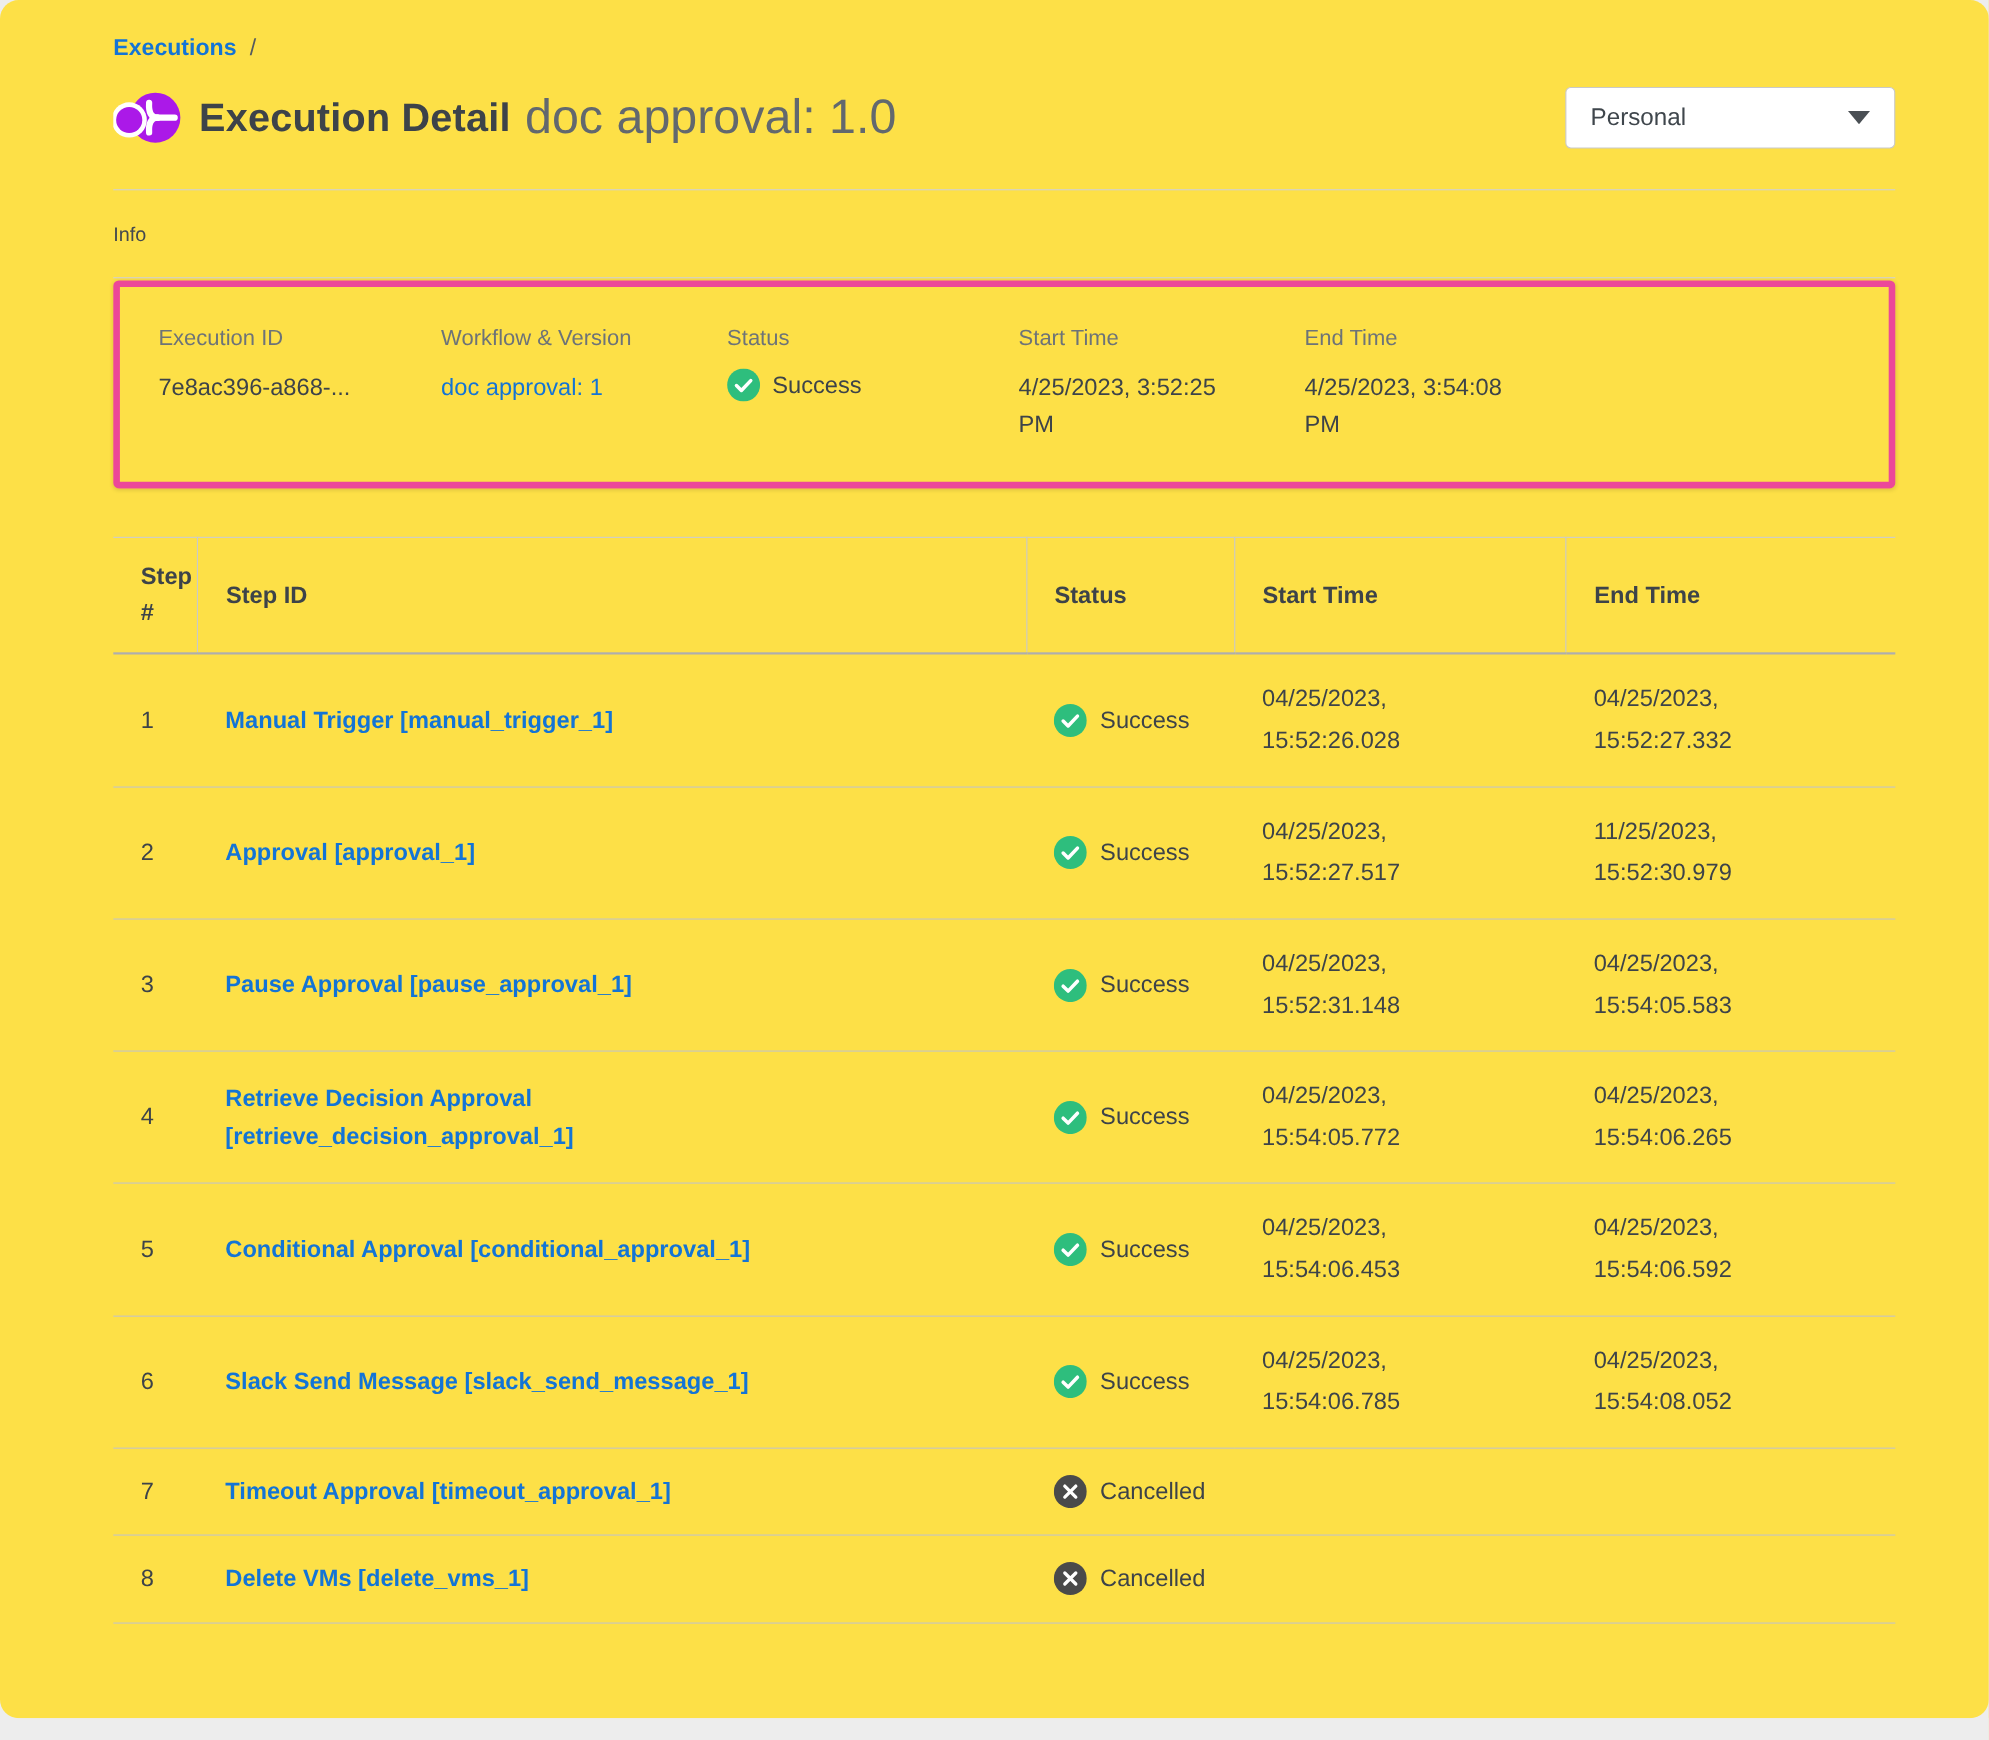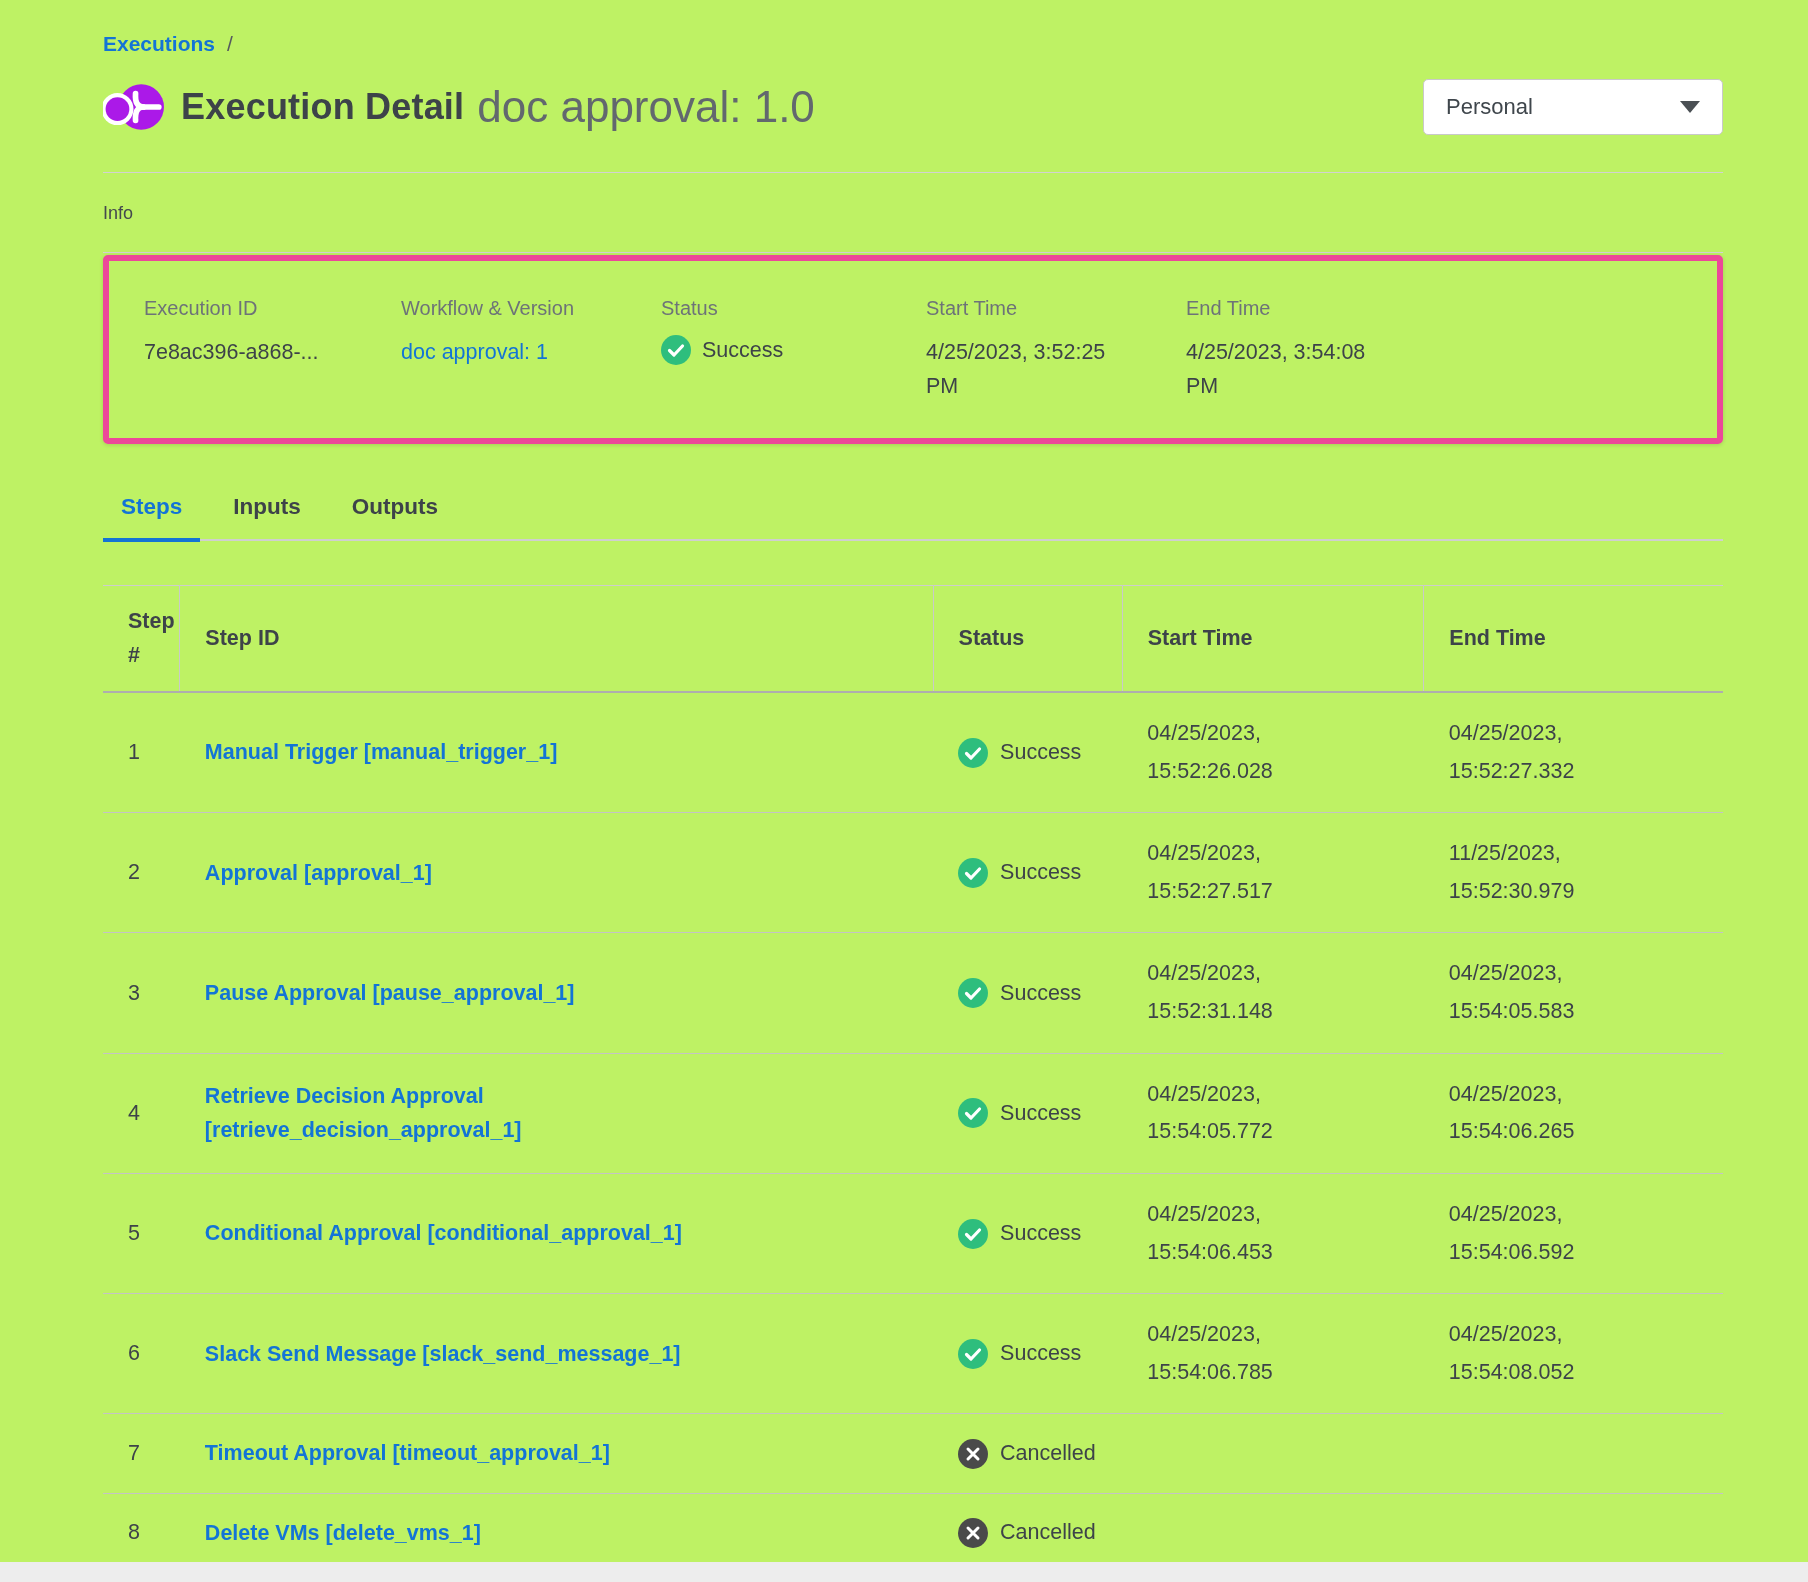--- a/index.html
+++ b/index.html
@@ -2,21 +2,21 @@
 <html><head>
 <meta charset="utf-8">
 <style>
   html, body { margin: 0; padding: 0; }
   body {
     width: 1808px; height: 1582px;
     background: #ededed;
     font-family: "Liberation Sans", sans-serif;
     color: #3d4349;
   }
-  .sheet { width: 1808px; height: 1562px; background: #bef264; overflow: hidden; }
+  .sheet { width: 1808px; height: 1562px; background: #fde047; overflow: hidden; border-radius: 17px; }
   .content { margin-left: 103px; width: 1620px; }
 
   
   .breadcrumb { padding-top: 32px; font-size: 21px; display: flex; align-items: center; gap: 12px; }
   .breadcrumb a { color: #1374d6; text-decoration: none; font-weight: 600; cursor: pointer; }
   .breadcrumb .sep { color: #555a5f; font-weight: 400; }
 
   
   .title-row { display: flex; align-items: center; margin-top: 20px; }
   .logo { width: 62px; height: 62px; flex: 0 0 auto; margin-right: 16px; }
@@ -144,25 +144,20 @@
       <div>
         <div class="info-label">Start Time</div>
         <div class="info-value">4/25/2023, 3:52:25 PM</div>
       </div>
       <div>
         <div class="info-label">End Time</div>
         <div class="info-value">4/25/2023, 3:54:08 PM</div>
       </div>
     </div>
 
-    <div class="tabs">
-      <div class="tab active">Steps</div>
-      <div class="tab">Inputs</div>
-      <div class="tab">Outputs</div>
-    </div>
 
     <table class="steps">
       <colgroup>
         <col class="col-num">
           <col class="col-id">
           <col class="col-stat">
           <col class="col-start">
           <col class="col-end">
       </colgroup>
       <thead>

